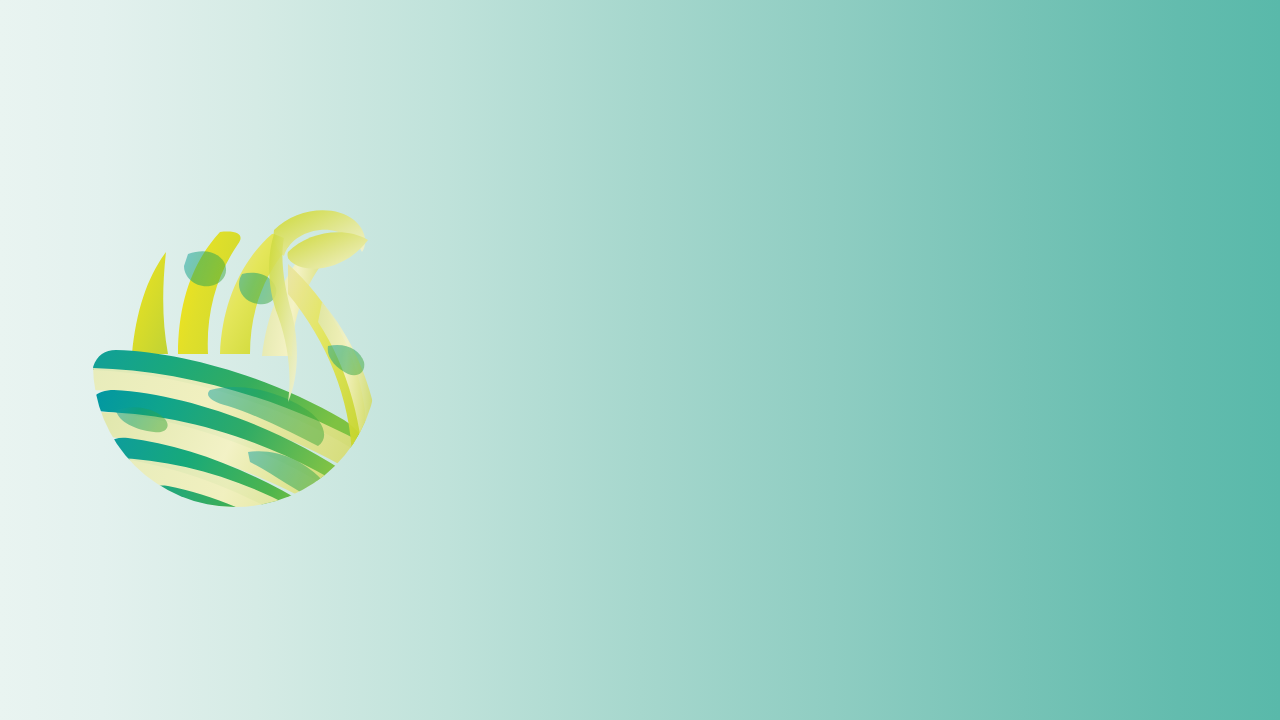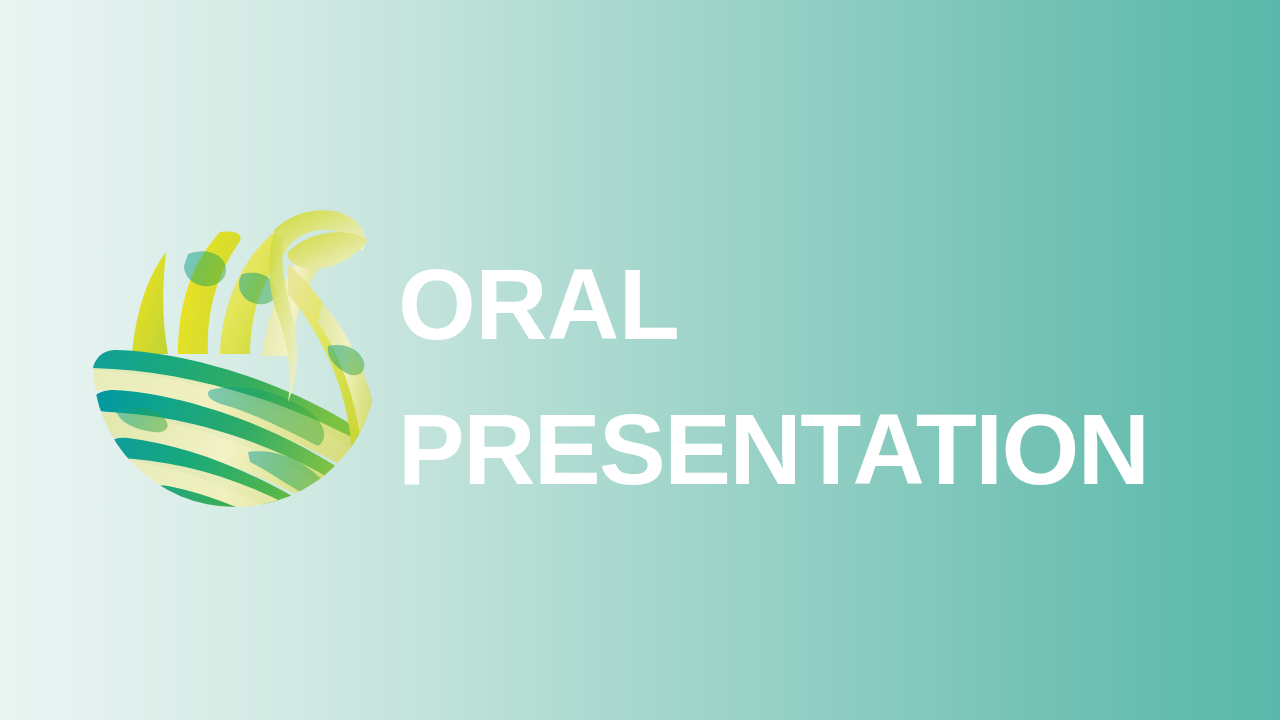--- a/index.html
+++ b/index.html
@@ -236,18 +236,14 @@
                  C 258 60 228 70 206 62 C 198 58 194 54 196 48 Z" fill="url(#gLeaf)"></path>
 
         <path d="M 182 30 C 174 56 176 86 186 112
                  C 196 140 200 170 196 198
                  C 206 176 208 142 200 110
                  C 192 82 188 54 192 34 Z" fill="url(#gStem)" opacity="0.9"></path>
       </g>
     </svg>
   </div>
 
-  <div id="title-block">
-    <span class="title-line" id="title-line-1">ORAL</span>
-    <span class="title-line" id="title-line-2">PRESENTATION</span>
-  </div>
 
 </div>
 
 </body></html>

